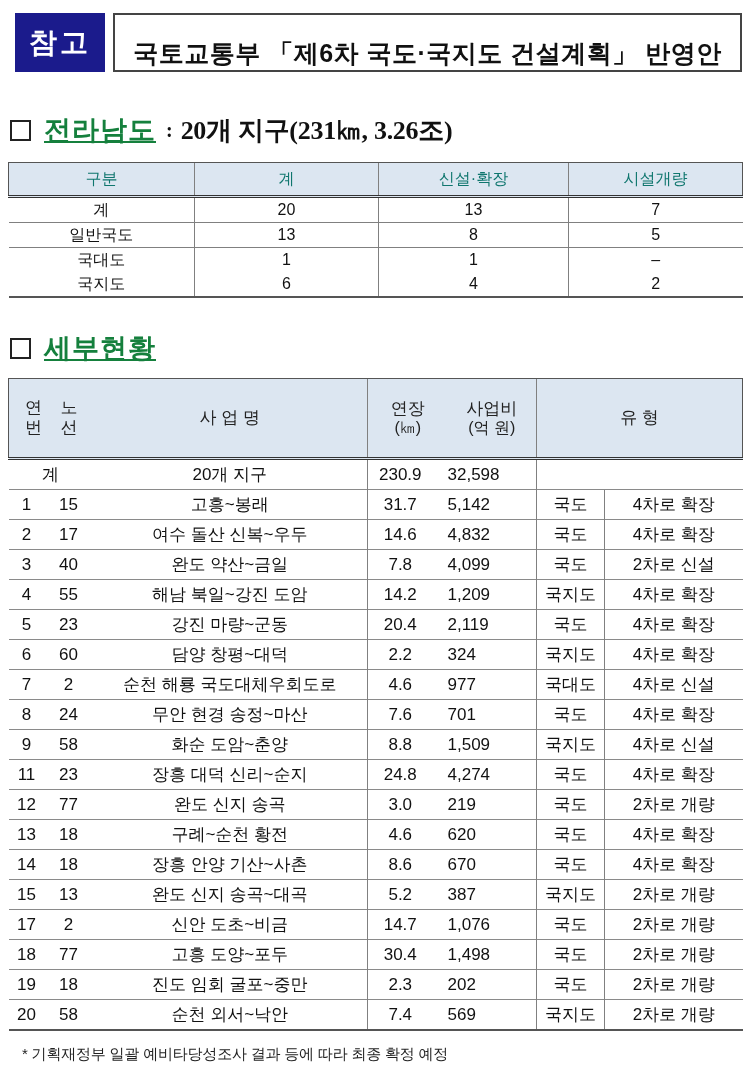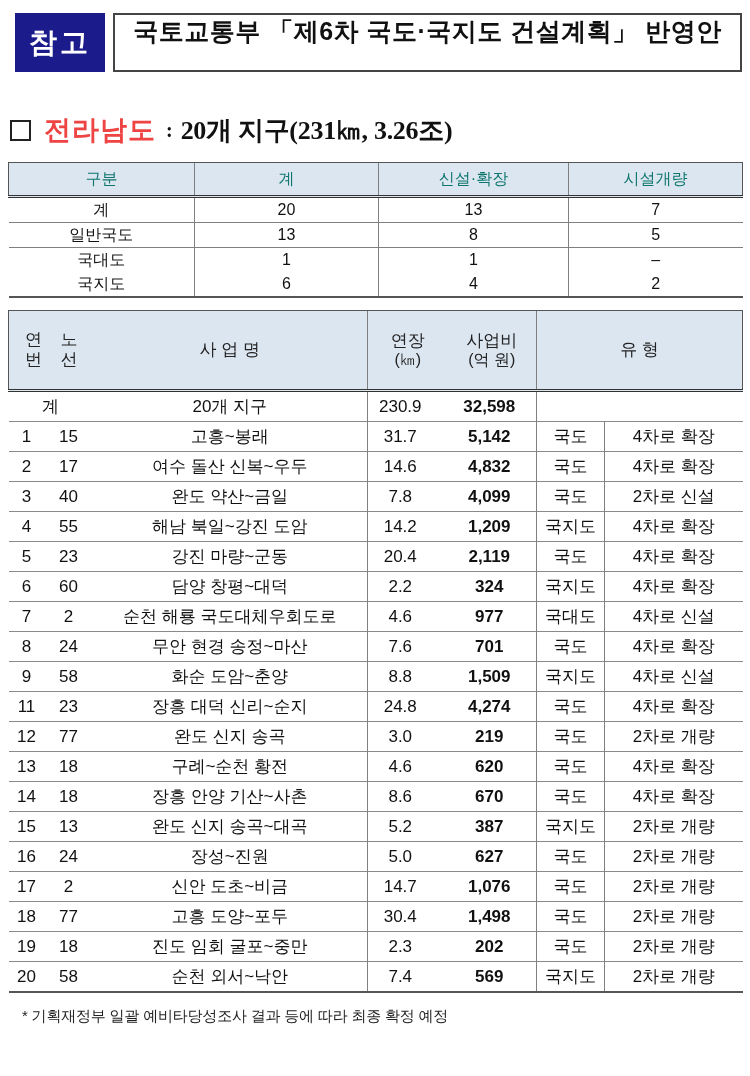--- a/index.html
+++ b/index.html
@@ -11,30 +11,30 @@
 
   
   .titlebar { display: flex; align-items: stretch; padding: 13px 8px 0 15px; gap: 8px; height: 59px; }
   .badge {
     width: 90px; background: #1b1b8c; color: #ffffff;
     display: flex; align-items: center; justify-content: center;
     font-size: 28px; font-weight: bold; letter-spacing: 3px;
   }
   .titlebox {
     flex: 1; border: 2px solid #444; background: #fff;
-    display: flex; align-items: flex-start; justify-content: center;
+    display: flex; align-items: flex-end; justify-content: center;
   }
   .titlebox span { font-size: 25px; font-weight: bold; letter-spacing: 0.5px; }
 
   
   .heading { display: flex; align-items: center; margin-left: 10px; }
   .heading.first { margin-top: 40px; }
   .heading.second { margin-top: 32px; }
   .sq { width: 17px; height: 17px; border: 2px solid #222; background: #fff; margin-right: 13px; flex: 0 0 auto; }
-  .h-main { font-size: 27px; font-weight: bold; letter-spacing: 1px; color: #ef4444; }
+  .h-main { font-size: 27px; font-weight: bold; letter-spacing: 1px; color: #15803d; text-decoration: underline; }
   .h-colon { font-family: "Liberation Serif", serif; font-weight: bold; font-size: 20px; margin: 0 8px 0 10px; }
   .h-sub { font-family: "Liberation Serif", serif; font-weight: bold; font-size: 26px; letter-spacing: -0.3px; }
 
   
   table { border-collapse: collapse; table-layout: fixed; margin-left: 8px; width: 734px; }
   .t1 { margin-top: 14px; border-bottom: 2px solid #555; }
   .t1 th {
     background: #dce6f1; height: 30px; font-weight: normal; font-size: 16px; color: #0f766e;
     border-top: 1px solid #555; border-bottom: 3px double #333; border-left: 1px solid #808080;
   }
@@ -49,21 +49,21 @@
   .t2 th {
     background: #dce6f1; height: 46px; font-weight: normal; font-size: 17px; color: #222;
     border-top: 1px solid #555; border-bottom: 3px double #333; padding: 16px; line-height: 1.15;
   }
   .t2 th:first-child { border-left: 1px solid #555; }
   .t2 th:last-child  { border-right: 1px solid #555; }
   .t2 th.b-left, .t2 td.b-left { border-left: 1px solid #808080; }
   .t2 td { height: 29px; font-size: 17px; text-align: center; padding: 0; border-top: 1px solid #8a8a8a; }
   .t2 tbody tr:first-child td, .t2 tr.total td { }
   .t2 td.col-len  { text-align: center; padding-right: 15px; }
-  .t2 td.col-cost { text-align: center; padding-right: 5px; font-weight: bold; }
+  .t2 td.col-cost { text-align: left; padding-right: 5px; }
   .t2 .hdr-line2 { font-size: 16px; }
 
   
   .footnote { margin: 14px 0 0 22px; font-size: 15px; color: #222; letter-spacing: -0.2px; }
 </style>
 </head>
 <body>
 
 <div class="page">
 
@@ -117,20 +117,24 @@
       </tr>
       <tr>
         <td>국지도</td>
         <td>6</td>
         <td>4</td>
         <td>2</td>
       </tr>
     </tbody>
   </table>
 
+  <div class="heading second">
+    <span class="sq"></span>
+    <span class="h-main">세부현황</span>
+  </div>
 
   <table class="t2">
     <colgroup>
       <col style="width:36px">
         <col style="width:48px">
         <col style="width:275px">
       <col style="width:80px">
         <col style="width:89px">
         <col style="width:68px">
         <col style="width:138px">
@@ -296,29 +300,20 @@
         <tr>
           <td>15</td>
           <td>13</td>
           <td>완도 신지 송곡~대곡</td>
           <td class="b-left col-len">5.2</td>
           <td class="col-cost">387</td>
           <td class="b-left">국지도</td>
           <td class="b-left">2차로 개량</td>
         </tr>
 
-        <tr>
-          <td>16</td>
-          <td>24</td>
-          <td>장성~진원</td>
-          <td class="b-left col-len">5.0</td>
-          <td class="col-cost">627</td>
-          <td class="b-left">국도</td>
-          <td class="b-left">2차로 개량</td>
-        </tr>
 
         <tr>
           <td>17</td>
           <td>2</td>
           <td>신안 도초~비금</td>
           <td class="b-left col-len">14.7</td>
           <td class="col-cost">1,076</td>
           <td class="b-left">국도</td>
           <td class="b-left">2차로 개량</td>
         </tr>

